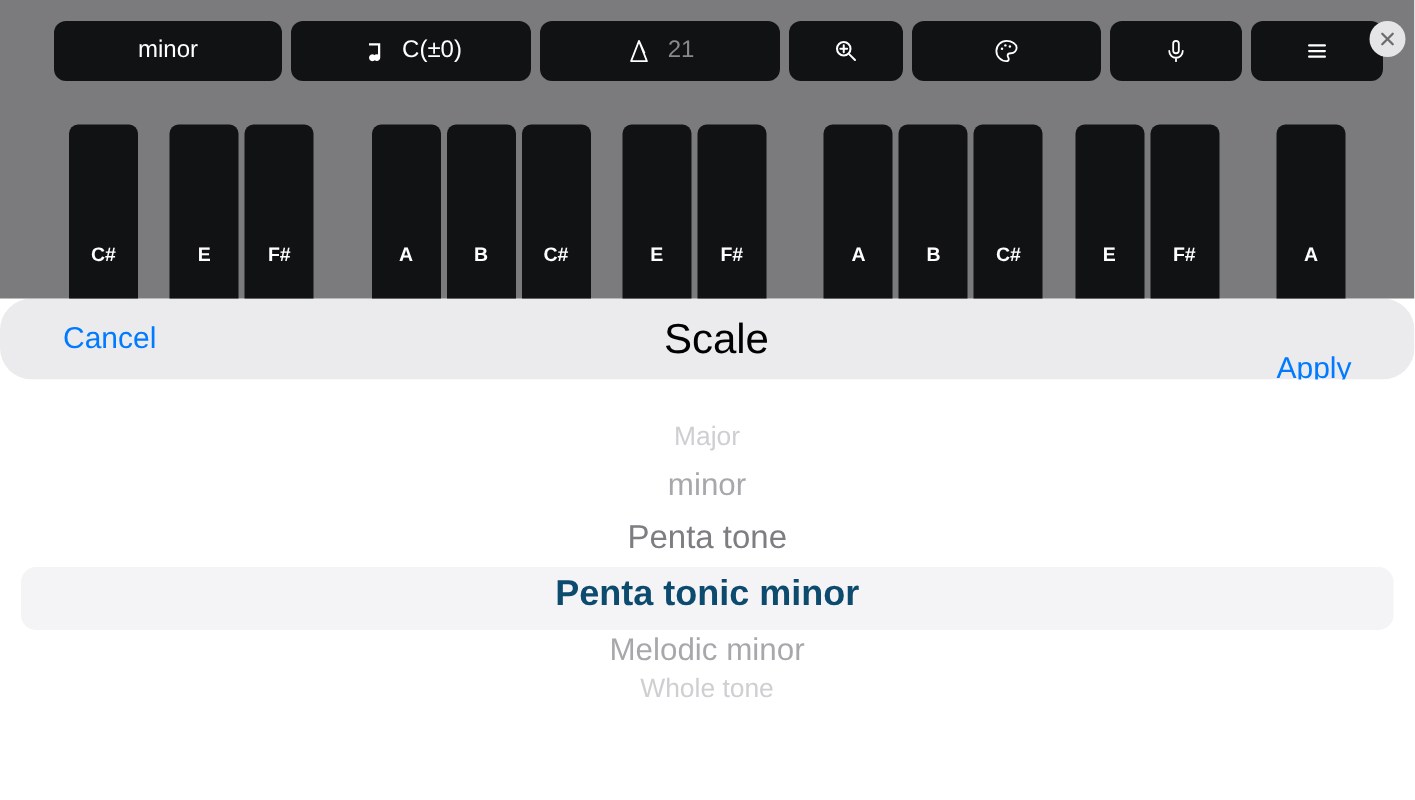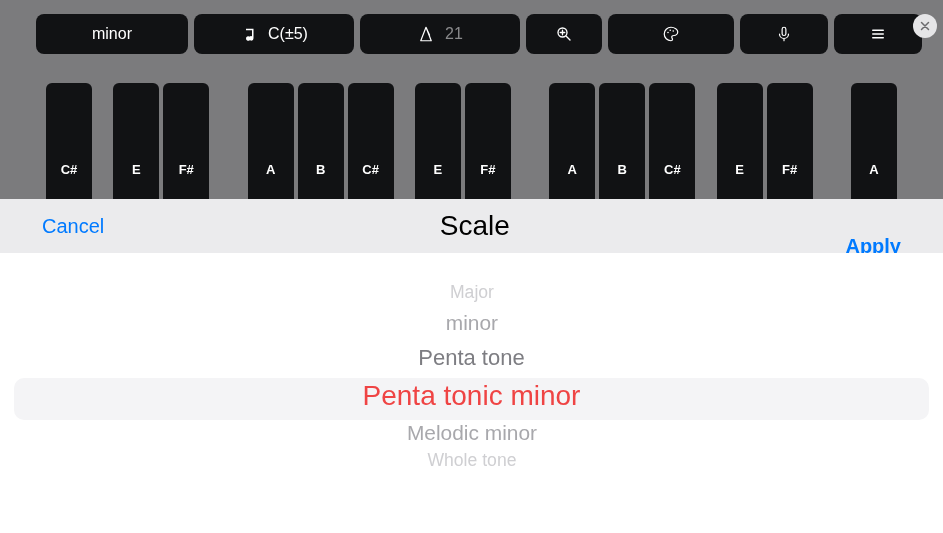--- a/index.html
+++ b/index.html
@@ -80,28 +80,29 @@
     cursor: pointer;
   }
 
   .sheet-header {
     height: 54px;
     background: #ebebed;
     display: flex;
     align-items: center;
     justify-content: space-between;
     padding: 0 42px;
+    border-radius: 21px;
   }
   .sheet-cancel, .sheet-apply {
     color: #007aff;
     font-size: 20px;
     cursor: pointer;
     font-weight: 400;
   }
-  .sheet-apply { font-weight: 700; margin-top: 41px; }
+  .sheet-apply { font-weight: 400; margin-top: 41px; }
   .sheet-title {
     color: #000;
     font-size: 28px;
     font-weight: 400;
   }
 
   .picker {
     flex: 1;
     background: #fff;
     position: relative;
@@ -121,23 +122,23 @@
     border-radius: 10px;
   }
   .opt {
     position: relative;
     font-size: 22px;
     line-height: 34px;
     text-align: center;
     transition: none;
   }
   .opt.center {
-    font-size: 28px;
-    color: #ef4444;
-    font-weight: 400;
+    font-size: 24px;
+    color: #0c4a6e;
+    font-weight: 700;
     line-height: 42px;
   }
   .opt.d1 { color: #7d7d82; transform: scale(1.0); }
   .opt.d2 { color: #a8a8ac; transform: scale(0.95) translateY(-1px); }
   .opt.d3 { color: #cfcfd2; transform: scale(0.88) translateY(-4px); font-size: 20px; line-height: 24px; }
 </style>
 </head>
 <body>
 
 <div class="top-area">
@@ -149,21 +150,21 @@
   </div>
 
   <div class="toolbar">
     <div class="toolbar-btn tb-scale">
       <span>minor</span>
     </div>
     <div class="toolbar-btn tb-key">
       <svg viewBox="0 0 24 24">
           <path d="M8 18a3 3 0 1 0 0-0.01V7h8v8a3 3 0 1 0 2 2.8V5H8v13z" fill="#fff"></path>
         </svg>
-      <span>C(±5)</span>
+      <span>C(±0)</span>
     </div>
     <div class="toolbar-btn tb-tempo">
       <svg viewBox="0 0 24 24">
           <path d="M12 3 L5 21 H19 Z M12 3 L17 14" stroke="#fff" stroke-width="1.6" fill="none" stroke-linejoin="round"></path>
         </svg>
       <span class="tempo-val">21</span>
     </div>
     <div class="toolbar-btn tb-zoom">
       <svg viewBox="0 0 24 24">
           <circle cx="10" cy="10" r="6" stroke="#fff" stroke-width="1.8" fill="none"></circle>

